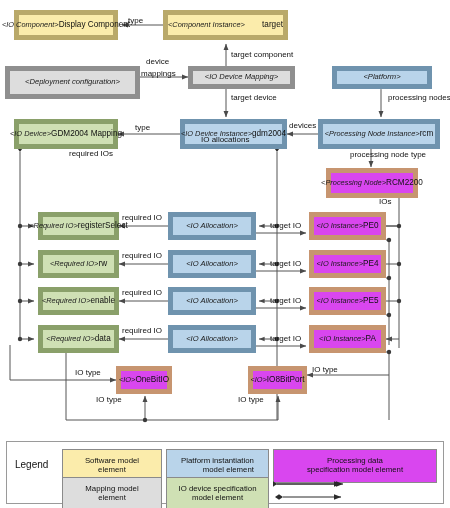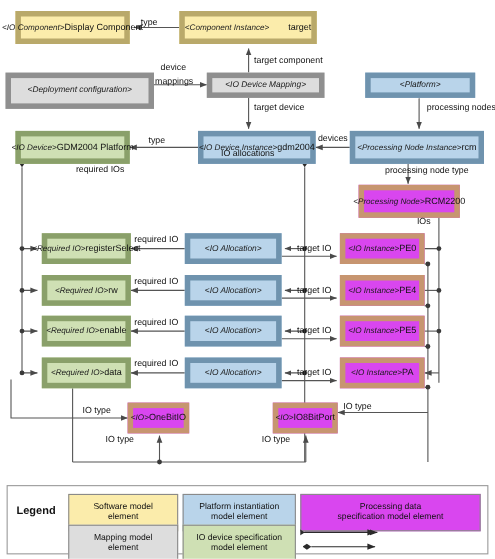--- a/index.html
+++ b/index.html
@@ -44,21 +44,21 @@
     background:transparent;
     line-height:1.05;
   }
 
   
   #legend{
     position:absolute;left:6px;top:441px;width:438px;height:63px;
     border:1px solid #9a9a9a;background:#ffffff;box-sizing:border-box;z-index:5;
   }
   #legend .ltitle{
-    position:absolute;left:8px;top:17px;font-size:10px;font-weight:bold;color:#111;text-align:right;
+    position:absolute;left:8px;top:17px;font-size:10px;font-weight:normal;color:#111;text-align:right;
   }
   .lgbox{
     position:absolute;box-sizing:border-box;border:1px solid #8a8a8a;
     display:flex;align-items:center;justify-content:center;text-align:center;
     font-size:7.8px;color:#111;line-height:1.15;padding:16px 2px;
   }
   .lgtext{position:absolute;font-size:8.4px;color:#111;}
 </style>
 </head>
 <body>
@@ -184,21 +184,21 @@
   <div class="node c-blue single" style="left:332px;top:66px;width:100px;height:23px;">
     <span class="stereo">&lt;Platform&gt;</span>
   </div>
 
   <div class="node c-grey single" style="left:188px;top:66px;width:107px;height:23px;">
     <span class="stereo">&lt;IO Device Mapping&gt;</span>
   </div>
 
   <div class="node c-green" style="left:14px;top:119px;width:104px;height:30px;">
     <span class="stereo">&lt;IO Device&gt;</span>
-    <span class="nm">GDM2004 Platform</span>
+    <span class="nm">GDM2004 Mapping</span>
   </div>
 
   <div class="node c-blue" style="left:180px;top:119px;width:107px;height:30px;">
     <span class="stereo">&lt;IO Device Instance&gt;</span>
     <span class="nm">gdm2004</span>
   </div>
 
   <div class="node c-blue" style="left:318px;top:119px;width:122px;height:30px;">
     <span class="stereo">&lt;Processing Node Instance&gt;</span>
     <span class="nm">rcm</span>
@@ -296,21 +296,21 @@
   <div id="legend">
     <div class="ltitle">Legend</div>
 
   </div>
 
   <div class="lgbox c-yellow" style="position:absolute;left:62px;top:449px;width:100px;height:25px;z-index:6;">
     <span>
       <span>Software model</span><br><span>element</span>
     </span>
   </div>
-  <div class="lgbox c-blue" style="position:absolute;left:166px;top:449px;width:103px;height:25px;z-index:6;">
+  <div class="lgbox c-blue" style="position:absolute;left:166px;top:449px;width:103px;height:25px;z-index:6;text-align:right;">
     <span>
       <span>Platform instantiation</span><br><span>model element</span>
     </span>
   </div>
   <div class="lgbox c-orange" style="position:absolute;left:273px;top:449px;width:164px;height:25px;z-index:6;">
     <span>
       <span>Processing data</span><br><span>specification model element</span>
     </span>
   </div>
   <div class="lgbox c-grey" style="position:absolute;left:62px;top:477px;width:100px;height:14px;z-index:6;">

